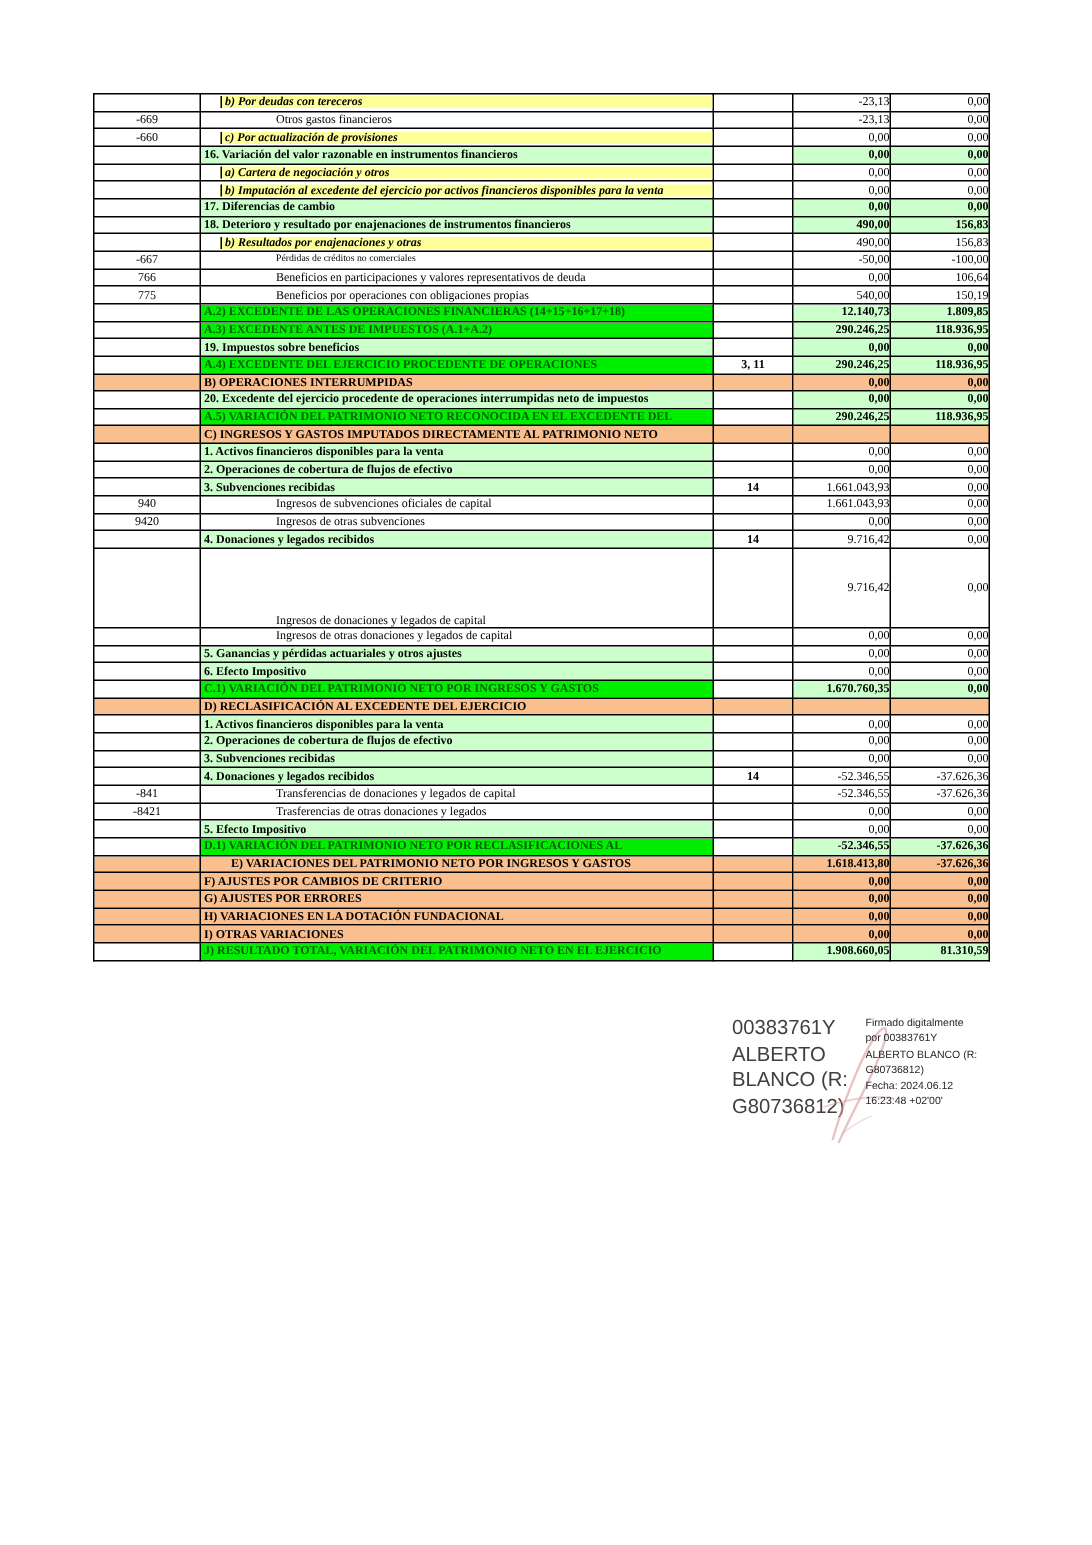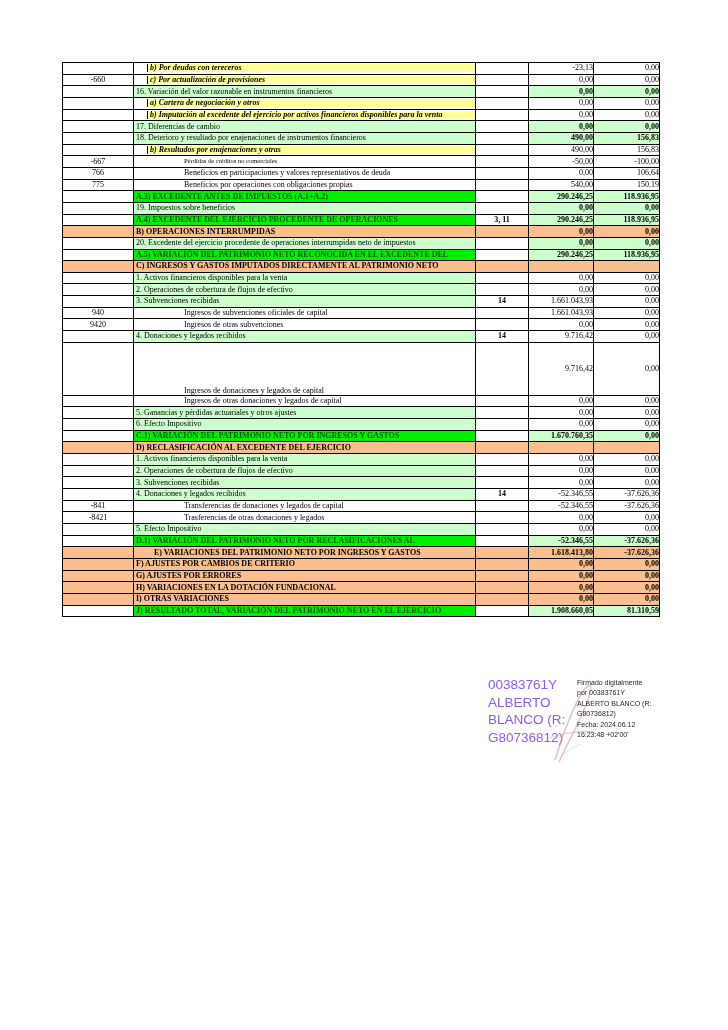--- a/index.html
+++ b/index.html
@@ -20,34 +20,34 @@
   td.lbl{padding:0;}
   .lbl-flex{display:flex;align-items:center;height:100%;}
   .in-plain{padding-left:2px;}
   .in-yellow{
     margin-left:13px;flex:1;height:100%;display:flex;align-items:center;
     background:var(--yellow);font-weight:bold;font-style:italic;padding-left:2px;
     border-left:1px solid #000;
   }
   .in-detail{padding-left:50px;}
   .in-detail-sm{padding-left:50px;font-size:6.5px;}
-  td.lbl-green{background:var(--lgreen);font-weight:normal;border:2px solid #000;}
+  td.lbl-green{background:var(--lgreen);font-weight:bold;border:2px solid #000;}
   td.lbl-bright{background:var(--bgreen);font-weight:bold;color:var(--dgreen);}
   td.lbl-orange{background:var(--orange);font-weight:bold;border:2px solid #000;}
   td.nota{text-align:center;font-weight:bold;}
   td.val{text-align:right;padding-right:3px;}
   td.val-green{background:var(--lgreen);font-weight:bold;}
   td.val-orange{background:var(--orange);font-weight:bold;}
   td.val-thick{border:2px solid #000;}
   td.cell-orange{background:var(--orange);}
 
   .sig-name{
     position:absolute;left:488px;top:676px;width:100px;
     font-family:"Liberation Sans", sans-serif;font-size:13.5px;line-height:17.5px;
-    color:#8b5cf6;white-space:pre-line;
+    color:#404040;white-space:pre-line;
   }
   .sig-details{
     position:absolute;left:577px;top:678px;width:105px;
     font-family:"Liberation Sans", sans-serif;font-size:7px;line-height:10.4px;
     color:#1f1f1f;white-space:pre-line;
   }
   .sig-squiggle{position:absolute;left:541px;top:680px;}
 </style>
 </head>
 <body>
@@ -68,20 +68,31 @@
           <td class="lbl">
             <div class="lbl-flex">
               <span class="in-yellow">b) Por deudas con tereceros</span>
             </div>
           </td>
           <td class="nota"></td>
           <td class="val">-23,13</td>
           <td class="val">0,00</td>
         </tr>
         <tr>
+          <td class="code">-669</td>
+          <td class="lbl">
+            <div class="lbl-flex">
+              <span class="in-detail" style="flex: 0 0 auto;">Otros gastos financieros</span>
+            </div>
+          </td>
+          <td class="nota"></td>
+          <td class="val">-23,13</td>
+          <td class="val">0,00</td>
+        </tr>
+        <tr>
           <td class="code">-660</td>
           <td class="lbl">
             <div class="lbl-flex">
               <span class="in-yellow">c) Por actualización de provisiones</span>
             </div>
           </td>
           <td class="nota"></td>
           <td class="val">0,00</td>
           <td class="val">0,00</td>
         </tr>
@@ -176,20 +187,31 @@
         <tr>
           <td class="code">775</td>
           <td class="lbl">
             <div class="lbl-flex">
               <span class="in-detail" style="flex: 0 0 auto;">Beneficios por operaciones con obligaciones propias</span>
             </div>
           </td>
           <td class="nota"></td>
           <td class="val">540,00</td>
           <td class="val">150,19</td>
+        </tr>
+        <tr>
+          <td class="code"></td>
+          <td class="lbl-bright">
+            <div class="lbl-flex">
+              <span class="in-plain" style="flex: 0 0 auto;">A.2) EXCEDENTE DE LAS OPERACIONES FINANCIERAS (14+15+16+17+18)</span>
+            </div>
+          </td>
+          <td class="nota"></td>
+          <td class="val val-green">12.140,73</td>
+          <td class="val val-green">1.809,85</td>
         </tr>
         <tr>
           <td class="code"></td>
           <td class="lbl-bright">
             <div class="lbl-flex">
               <span class="in-plain" style="flex: 0 0 auto;">A.3) EXCEDENTE ANTES DE IMPUESTOS (A.1+A.2)</span>
             </div>
           </td>
           <td class="nota"></td>
           <td class="val val-green">290.246,25</td>

